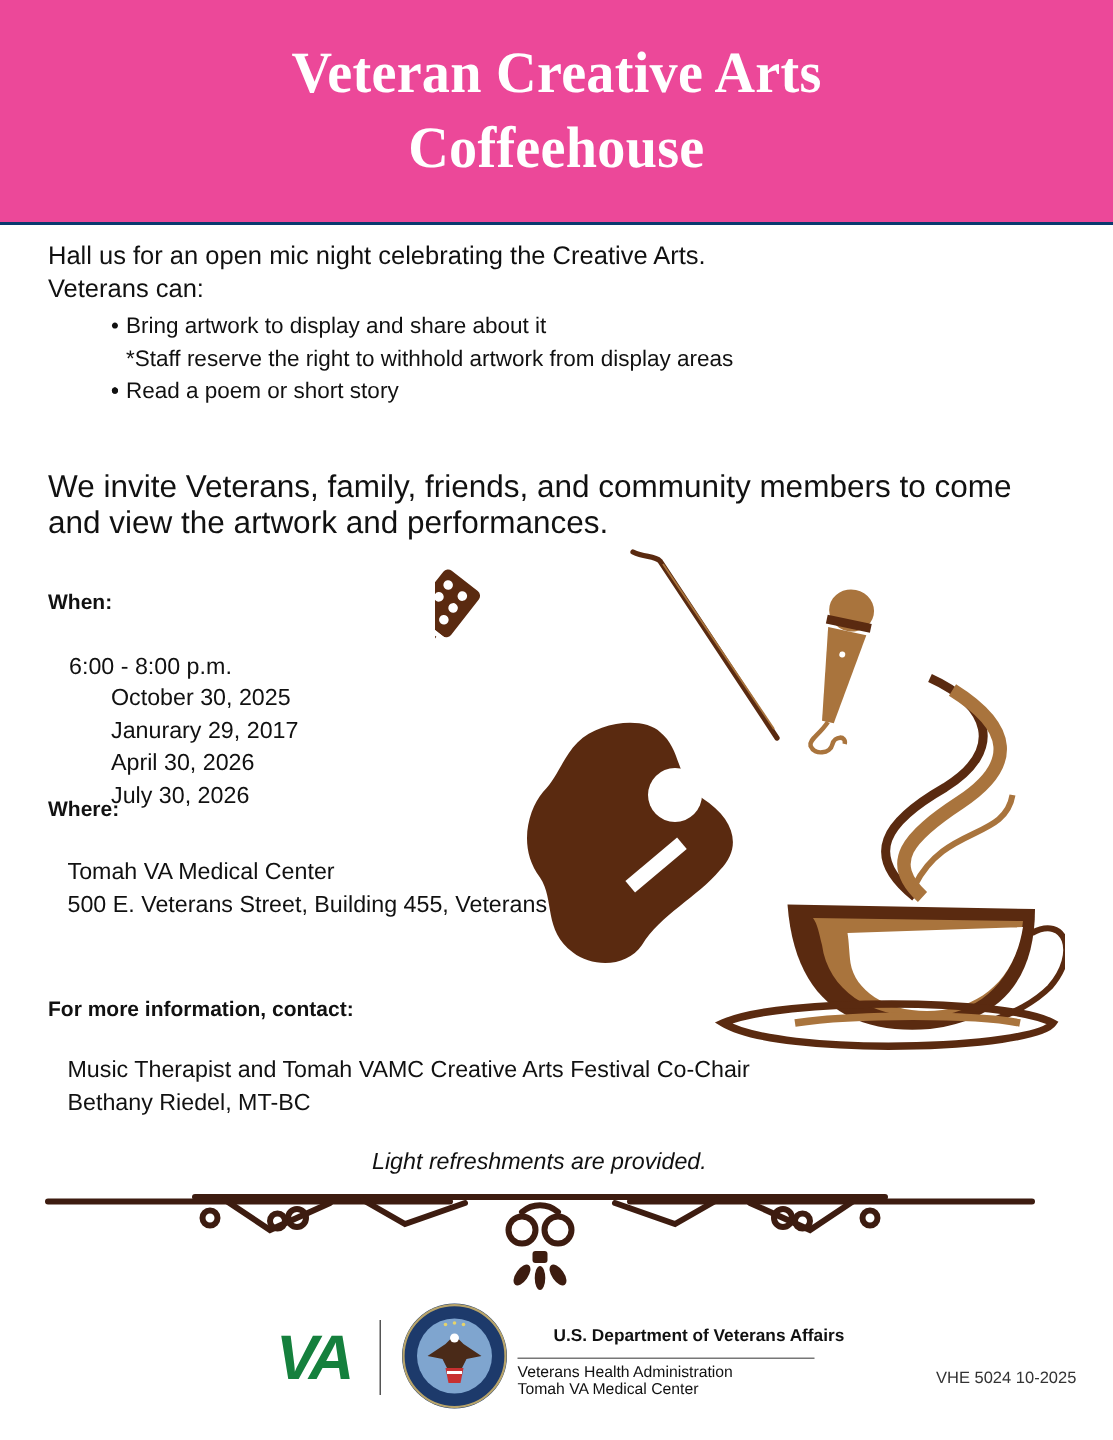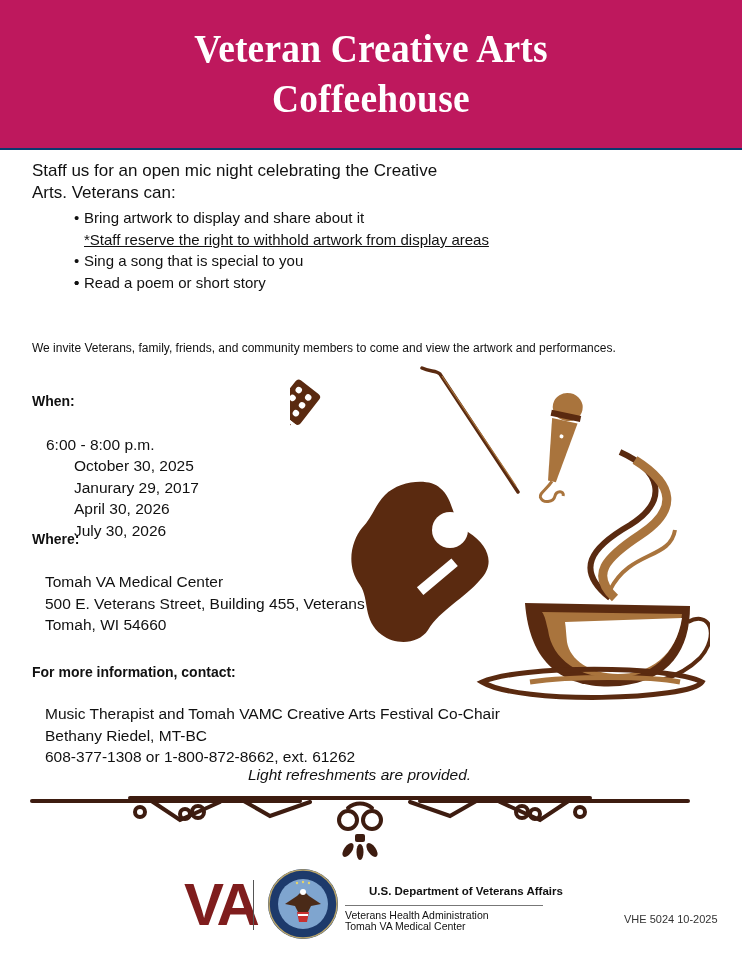--- a/index.html
+++ b/index.html
@@ -3,106 +3,104 @@
 <meta charset="utf-8">
 <style>
   html, body { margin: 0; padding: 0; }
   body {
     width: 742px; height: 960px; position: relative; overflow: hidden;
     background: #ffffff; color: #111;
     font-family: "Liberation Sans", "DejaVu Sans", sans-serif;
   }
   .header {
     position: absolute; left: 0; top: 0; width: 742px; height: 148px;
-    background: #be185d; border-bottom: 2px solid #0a3a6e;
+    background: #ec4899; border-bottom: 2px solid #0a3a6e;
     display: flex; flex-direction: column; align-items: center; justify-content: center;
   }
   .header h1 {
     margin: 0; color: #fff; text-align: center;
     font-family: "Liberation Serif", "DejaVu Serif", serif;
     font-weight: bold; font-size: 39px; line-height: 50px; letter-spacing: 0.2px;
     transform: scaleX(0.96);
   }
   .intro {
     position: absolute; left: 32px; top: 160px; width: 440px;
     font-size: 17px; line-height: 22px;
   }
   .bullets {
     position: absolute; left: 74px; top: 207px; list-style: none; margin: 0; padding: 0;
     font-size: 15px; line-height: 21.6px;
   }
   .bullets li { position: relative; padding-left: 10px; white-space: nowrap; }
   .bullets li .dot { position: absolute; left: 0; top: 0; }
-  .bullets .note { padding-left: 10px; white-space: nowrap; text-decoration: underline; }
+  .bullets .note { padding-left: 10px; white-space: nowrap; }
   .invite {
-    position: absolute; left: 32px; top: 336px; width: 650px;
-    font-size: 12px; line-height: 24px;
+    position: absolute; left: 32px; top: 313px; width: 650px;
+    font-size: 21px; line-height: 24px;
   }
   .label {
     position: absolute; left: 32px; font-size: 14px; font-weight: bold;
   }
   .block { position: absolute; font-size: 15.5px; line-height: 21.5px; white-space: nowrap; margin-top: 16px; }
   .italic-note {
     position: absolute; left: 248px; top: 766px; font-size: 15.5px; font-style: italic;
   }
   .divider { position: absolute; left: 30px; top: 790px; }
   .footer-logo-va {
     position: absolute; left: 184px; top: 880px;
-    font-family: "Liberation Sans", sans-serif; font-weight: bold; font-size: 60px;
-    letter-spacing: -3px; color: #7f1d1d; line-height: 50px;
+    font-family: "Liberation Sans", sans-serif; font-weight: bold; font-size: 42px;
+    letter-spacing: -3px; color: #15803d; line-height: 50px; font-style: italic;
   }
   .vline { position: absolute; left: 253px; top: 880px; width: 1px; height: 50px; background: #555; }
   .seal { position: absolute; left: 267px; top: 868px; }
   .dept { position: absolute; left: 345px; top: 885px; font-size: 11.5px; font-weight: bold; padding-left: 24px; }
   .hr2 { position: absolute; left: 345px; top: 905px; width: 198px; height: 1px; background: #777; }
   .sub { position: absolute; left: 345px; top: 910px; font-size: 10.5px; line-height: 11px; }
   .code { position: absolute; left: 624px; top: 913px; font-size: 11px; color: #333; }
   .art { position: absolute; left: 290px; top: 360px; }
 </style>
 </head>
 <body>
 
 <div class="header">
   <h1>Veteran Creative Arts</h1>
   <h1>Coffeehouse</h1>
 </div>
 
-<div class="intro">Staff us for an open mic night celebrating the Creative Arts. Veterans can:</div>
+<div class="intro">Hall us for an open mic night celebrating the Creative Arts. Veterans can:</div>
 
 <ul class="bullets">
   <li><span class="dot">•</span><span>Bring artwork to display and share about it</span></li>
   <div class="note">*Staff reserve the right to withhold artwork from display areas</div>
-  <li><span class="dot">•</span><span>Sing a song that is special to you</span></li>
+  <li><span class="dot">•</span></li>
   <li><span class="dot">•</span></li>
   <li><span class="dot">•</span><span>Read a poem or short story</span></li>
 </ul>
 
 <div class="invite">We invite Veterans, family, friends, and community members to come and view the artwork and performances.</div>
 
 <div class="label" style="top:393px">When:</div>
 <div class="block" style="left:46px; top:418px">6:00 - 8:00 p.m.</div>
 <div class="block" style="left:74px; top:439px">
   <div>October 30, 2025</div>
   <div>Janurary 29, 2017</div>
   <div>April 30, 2026</div>
   <div>July 30, 2026</div>
 </div>
 
 <div class="label" style="top:531px">Where:</div>
 <div class="block" style="left:45px; top:555px">
   <div>Tomah VA Medical Center</div>
   <div>500 E. Veterans Street, Building 455, Veterans Hall</div>
-  <div>Tomah, WI 54660</div>
 </div>
 
 <div class="label" style="top:664px">For more information, contact:</div>
 <div class="block" style="left:45px; top:687px">
   <div>Music Therapist and Tomah VAMC Creative Arts Festival Co-Chair</div>
   <div>Bethany Riedel, MT-BC</div>
-  <div>608-377-1308 or 1-800-872-8662, ext. 61262</div>
 </div>
 
 <div class="italic-note">Light refreshments are provided.</div>
 
 <svg class="art" width="420" height="350" viewBox="0 0 420 350">
 
   <g fill="#5a2a10">
     <g transform="translate(8,18) rotate(38)">
       <rect x="0" y="0" width="30" height="38" rx="4"></rect>
       <circle cx="8" cy="9" r="3.2" fill="#fff"></circle>

